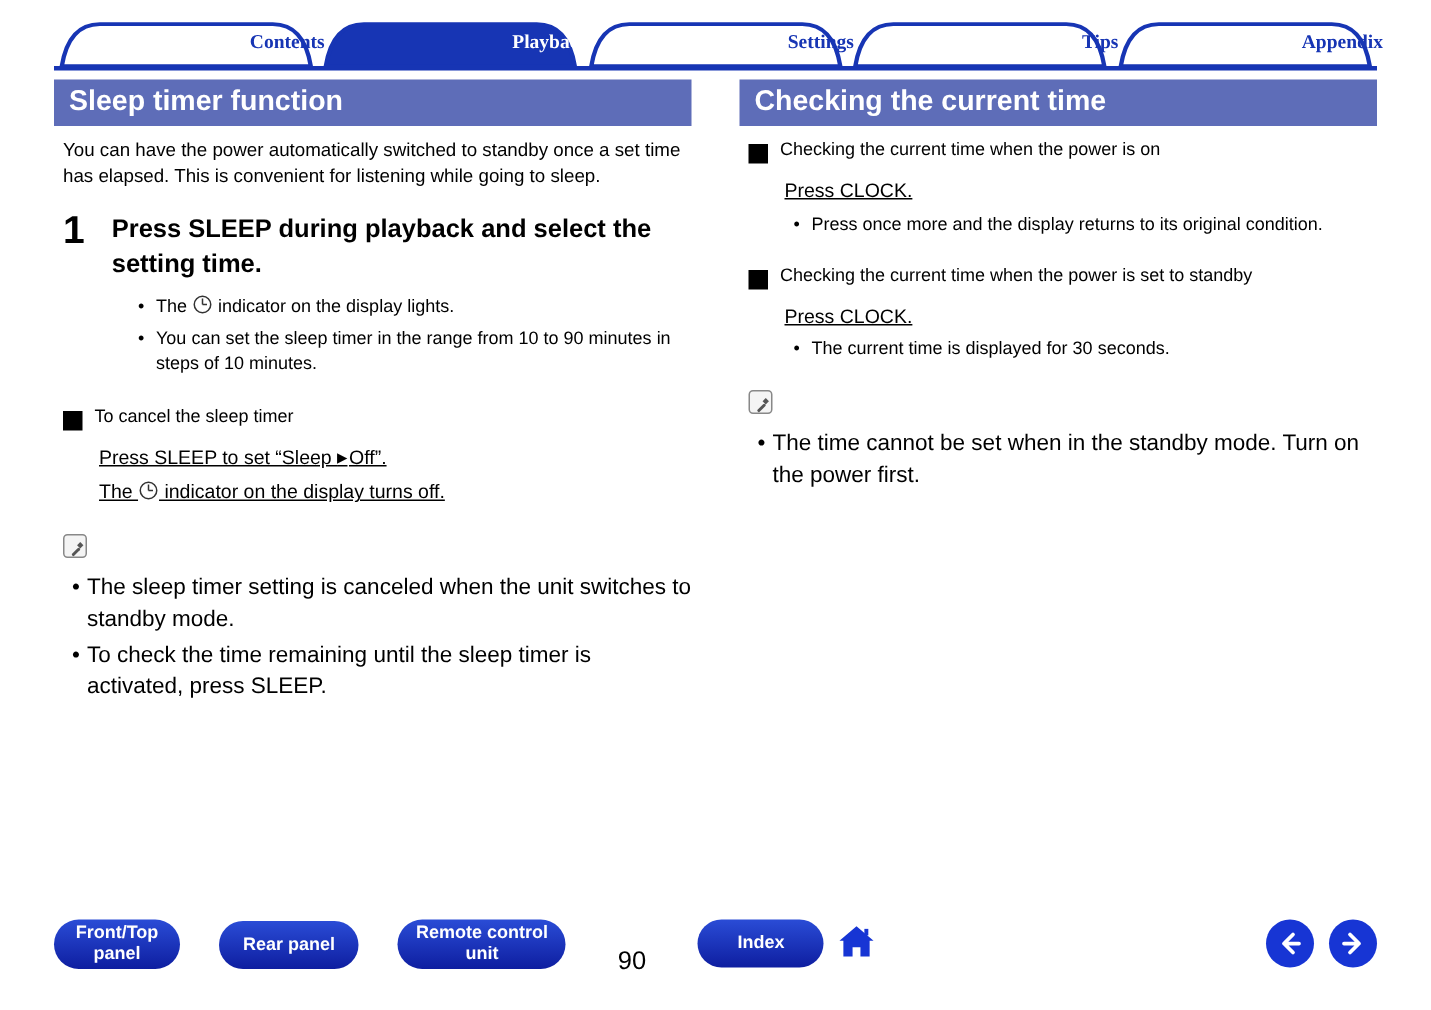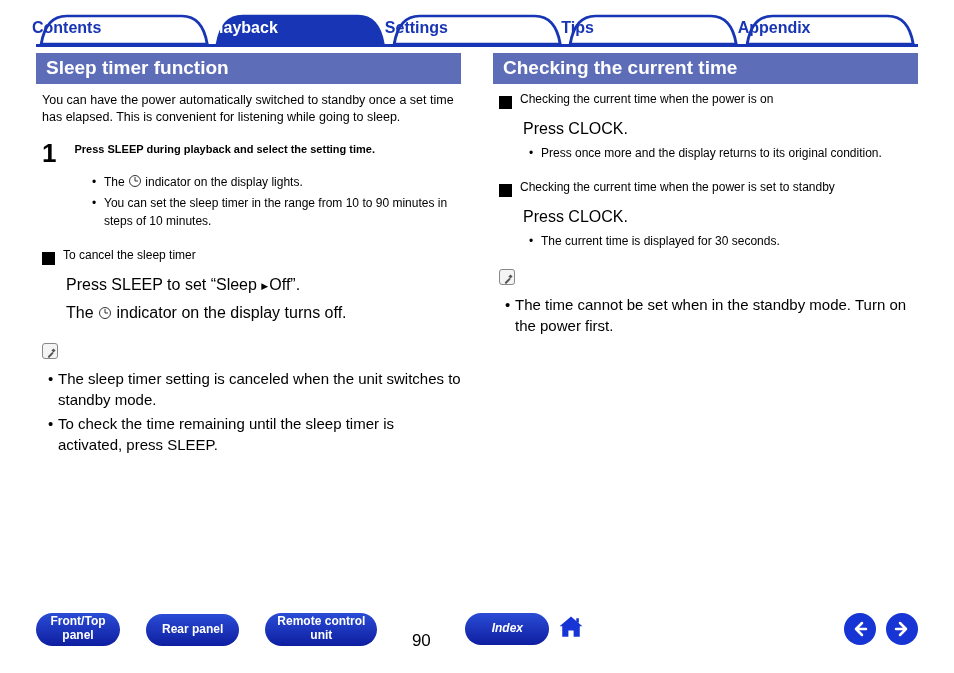--- a/index.html
+++ b/index.html
@@ -1,54 +1,54 @@
 <!DOCTYPE html>
 <html><head>
 <meta charset="utf-8">
 <style>
   * { box-sizing: border-box; margin: 0; padding: 0; }
   body { font-family: Arial, Helvetica, sans-serif; background: #fff; width: 954px; height: 673px; position: relative; font-size: 12.5px; color: #000; }
   .page { padding: 14px 36px 0 36px; }
   .tabs-row { display:flex; gap:0; position:relative; height:30px; }
   .tab { position:relative; flex:1; margin:0 -4px; }
   .tab svg { width:100%; height:30px; display:block; }
-  .tab-label { position:absolute; top:0; left:0; right:0; text-align:left; line-height:28px; font-size:16px; font-weight:bold; color:#1735b4; pointer-events:none; }
+  .tab-label { position:absolute; top:0; left:0; right:0; text-align:right; line-height:28px; font-size:13px; font-weight:bold; color:#1735b4; pointer-events:none;font-family:Liberation Serif, serif; }
   .tab.active .tab-label { color:#fff; }
   .tabs-underline { height:3px; background:#1735b4; margin:0 0 6px 0; }
   .columns { display:flex; gap:32px; margin-top:6px; }
   .col { flex:1; min-width:0; }
   .section-header { background:#5e6db8; color:#fff; font-weight:bold; font-size:19px; padding:4px 10px 5px 10px; margin-bottom:8px; }
   .intro { font-size:12.5px; line-height:1.35; margin:0 0 14px 6px; }
   .step-row { display:flex; gap:18px; margin:0 0 8px 6px; }
   .step-num { font-size:26px; font-weight:bold; line-height:1; }
-  .step-text { font-size:11px; font-weight:bold; line-height:1.35; padding-top:2px; }
+  .step-text { font-size:17px; font-weight:bold; line-height:1.35; padding-top:2px; }
   .sub-bullets { margin:4px 0 0 56px; }
   .sub-bullets li { list-style:none; position:relative; padding-left:12px; line-height:1.45; font-size:12px; margin-bottom:4px; }
   .sub-bullets li::before { content:"•"; position:absolute; left:0; top:0; font-size:12px; }
   .sq-head { display:flex; gap:8px; margin:18px 0 8px 6px; align-items:flex-start; }
   .sq { width:13px; height:13px; background:#000; margin-top:4px; flex:none; }
   .sq-title { font-size:12px; font-weight:normal; line-height:1.3; }
   .indent-block { margin-left:30px; }
-  .indent-block p { font-size:16px; line-height:1.5; margin-bottom:4px; }
+  .indent-block p { font-size:13px; line-height:1.5; margin-bottom:4px;text-decoration:underline; }
   .clock-sym { display:inline-block; width:12px; height:12px; border:1px solid #333; border-radius:50%; position:relative; vertical-align:-1px; margin:0 1px; }
   .clock-sym::before { content:""; position:absolute; left:50%; top:50%; width:1px; height:4px; background:#333; transform-origin:bottom; transform:translate(-50%,-100%); }
   .clock-sym::after { content:""; position:absolute; left:50%; top:50%; width:3px; height:1px; background:#333; transform:translate(0,-50%); }
   .note-icon { display:inline-block; width:16px; height:16px; border:1px solid #888; border-radius:3px; position:relative; margin:14px 0 4px 6px; background:#f4f4f4; }
   .note-icon::before { content:""; position:absolute; left:4px; top:10px; width:7px; height:1.5px; background:#555; transform:rotate(-45deg); border-radius:1px; }
   .note-icon::after  { content:""; position:absolute; left:9px; top:5px; width:3px; height:3px; background:#555; transform:rotate(-45deg); }
   .note-bullets { margin:2px 0 0 12px; }
   .note-bullets li { list-style:none; position:relative; padding-left:10px; line-height:1.4; font-size:15px; margin-bottom:3px; }
   .note-bullets li::before { content:"•"; position:absolute; left:0; top:0; }
 
   .footer { position:absolute; left:36px; right:36px; bottom:22px; display:flex; align-items:center; }
   .pill { background:linear-gradient(#2a4cd6,#0e1ea0); color:#fff; font-size:12px; font-weight:bold; border-radius:18px; padding:5px 12px; text-align:center; line-height:1.15; min-width:84px; display:flex; flex-direction:column; justify-content:center; height:33px; }
   .pill.single { padding:9px 16px; height:auto; display:inline-block; }
   .footer-left { display:flex; gap:26px; align-items:flex-end; }
   .page-num { font-size:17px; min-width:40px; text-align:center;margin-top:24px; }
-  .footer-mid { display:flex; gap:8px; align-items:center;font-style:italic; }
+  .footer-mid { display:flex; gap:8px; align-items:flex-end; }
   .footer-right { display:flex; gap:10px; align-items:center; margin-left:auto; }
   .home-svg { width:28px; height:28px; }
   .nav-arrow { width:32px; height:32px; border-radius:50%; background:#1735d4; display:flex; align-items:center; justify-content:center; color:#fff; font-size:18px; font-weight:bold; }
   .spacer-flex { flex:none; width:24px; }
   .play-sym::before { content:"▶"; font-size:9px; vertical-align:1px; margin-right:1px;}
 </style>
 </head>
 <body>
 
 <div class="page">

